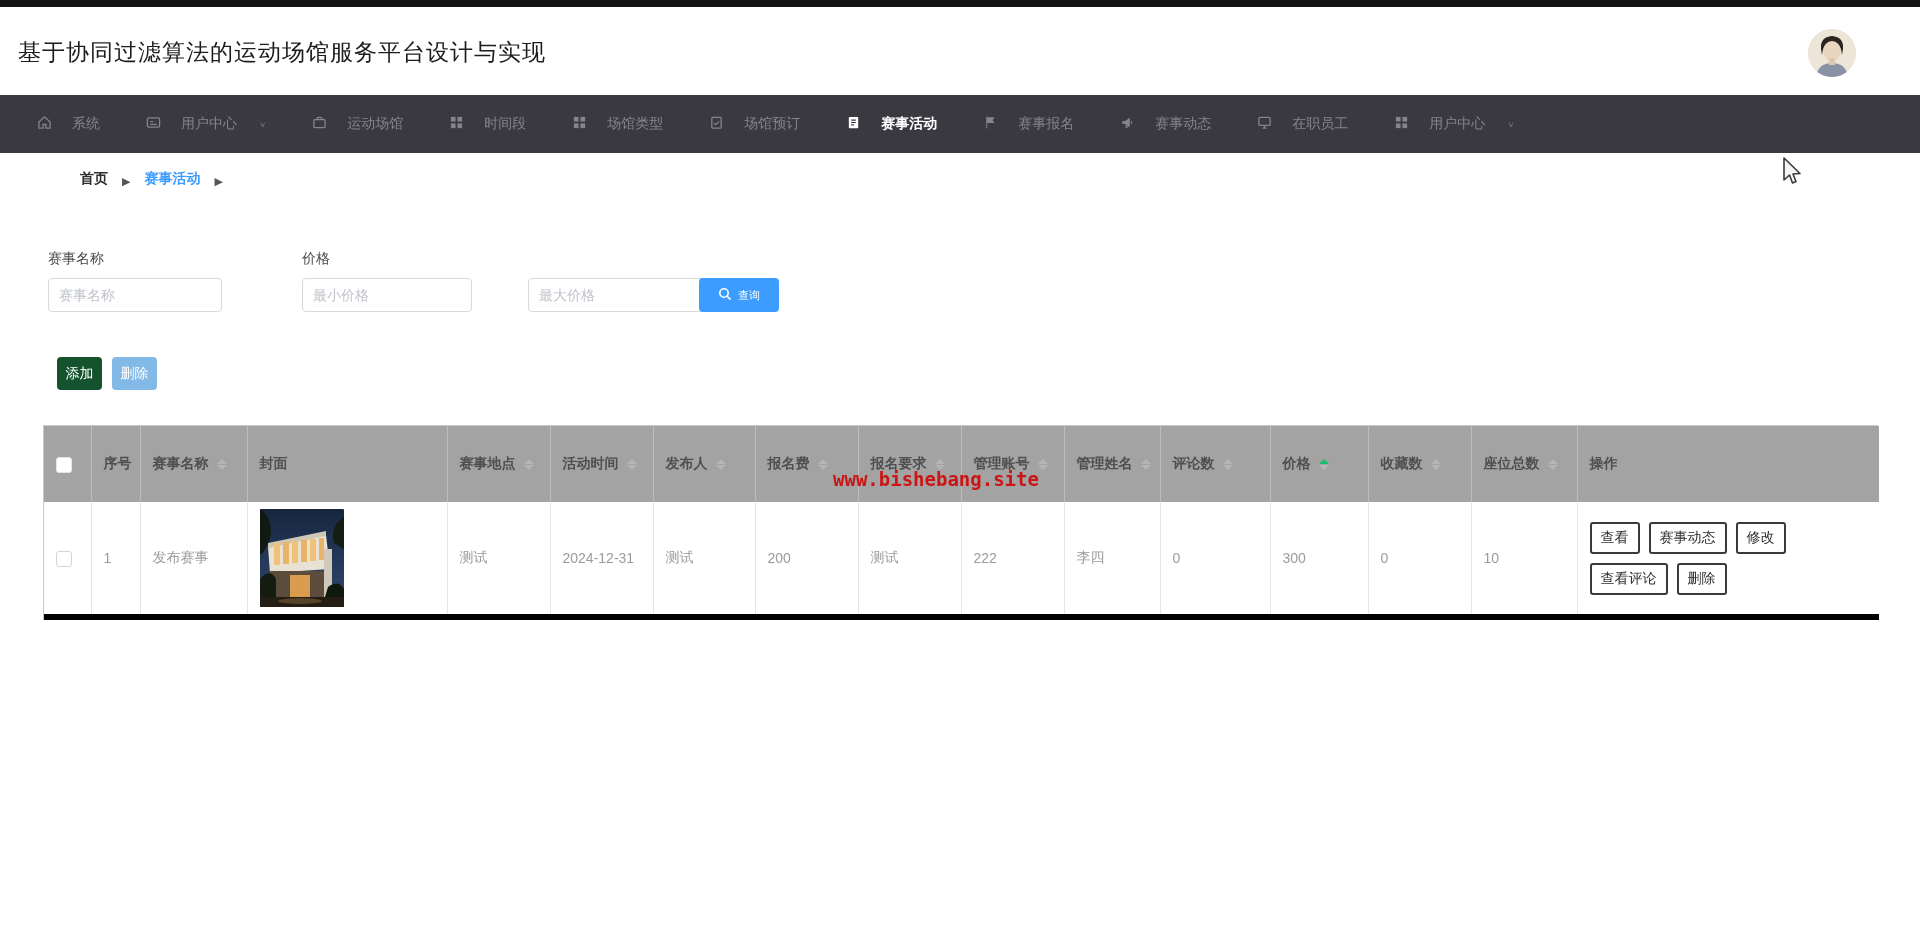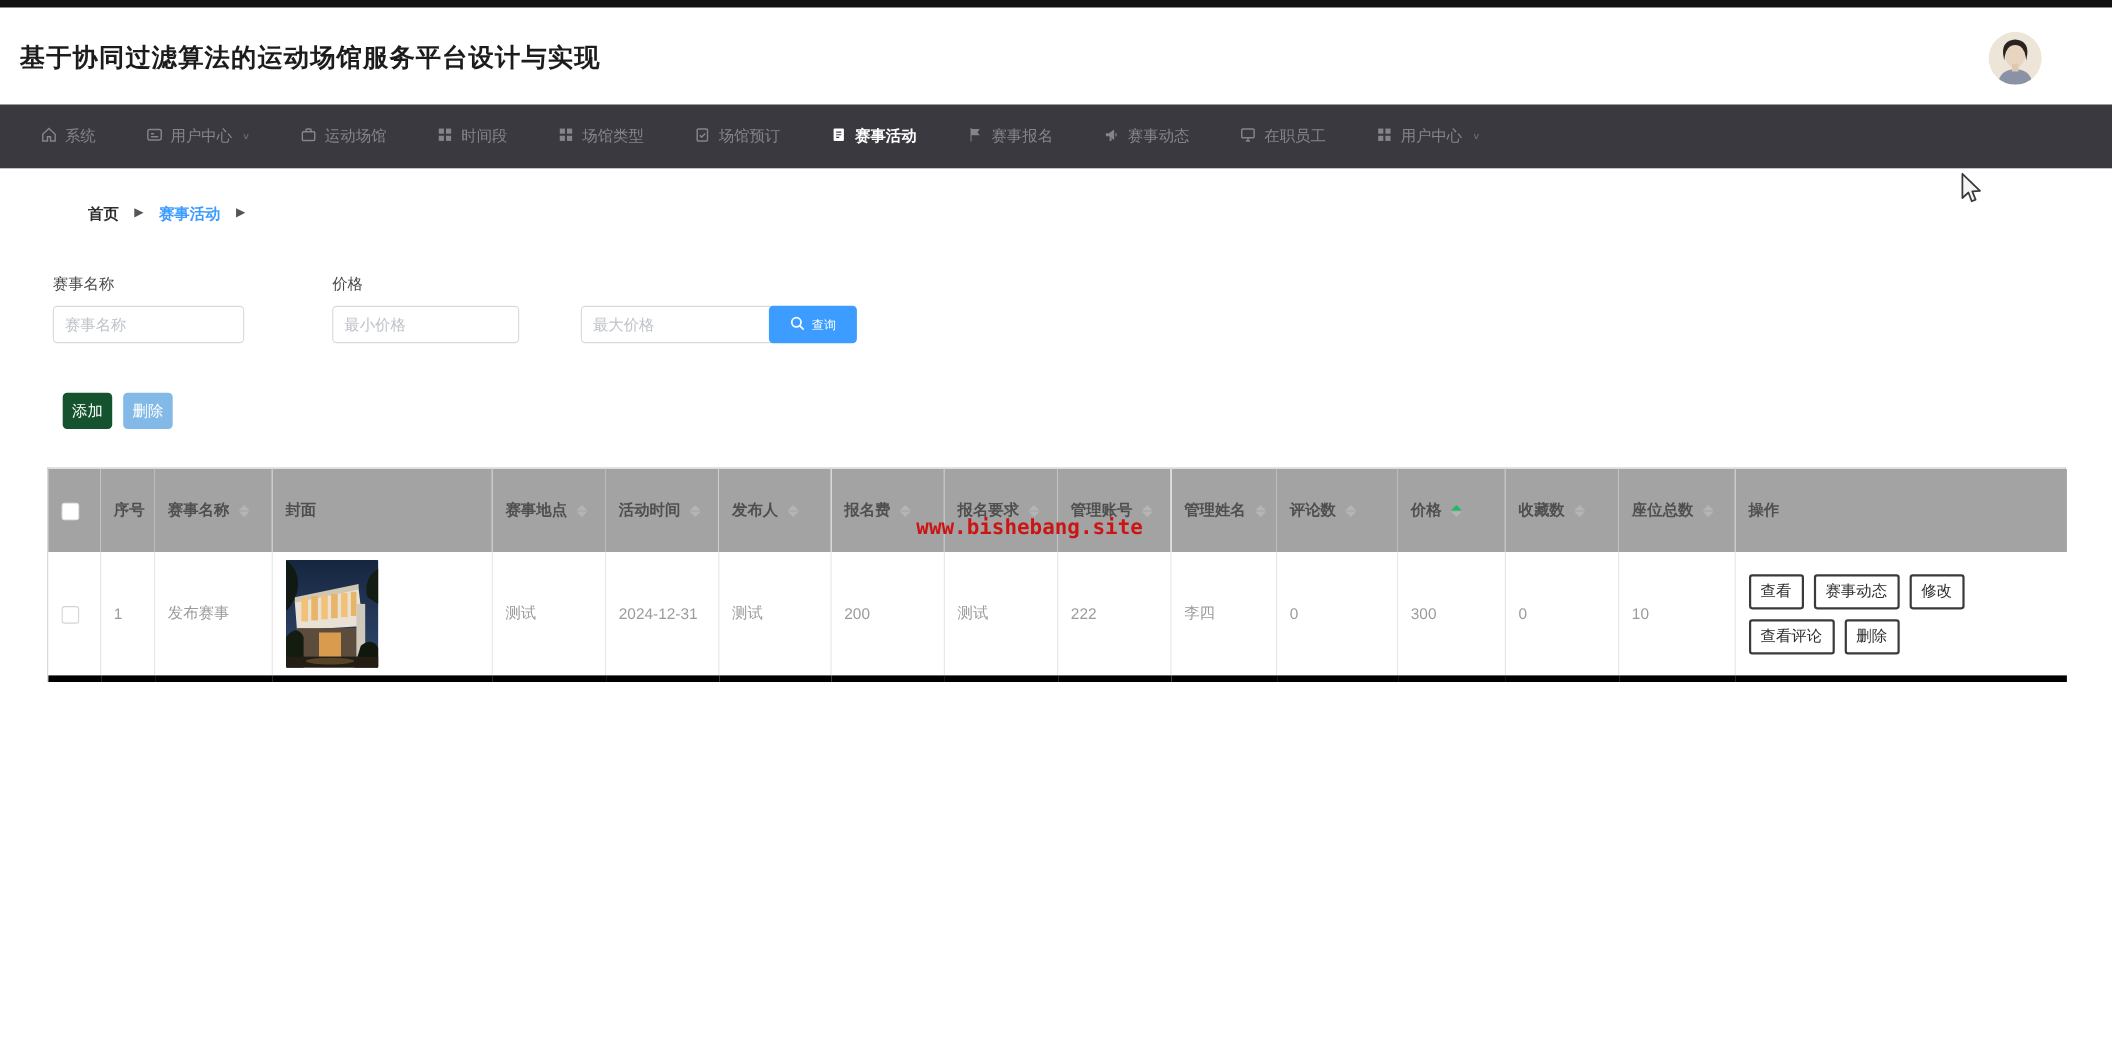--- a/index.html
+++ b/index.html
@@ -3,35 +3,35 @@
 <meta charset="utf-8">
 <style>
   * { margin:0; padding:0; box-sizing:border-box; }
   html,body { width:1920px; height:944px; overflow:hidden; background:#fff;
               font-family:"Liberation Sans","DejaVu Sans",sans-serif; }
 
   .top-strip { position:absolute; left:0; top:0; width:1920px; height:7px; background:#121212; }
 
   
   .app-header { position:absolute; left:0; top:7px; width:1920px; height:88px; background:#ffffff; }
-  .app-title  { position:absolute; left:18px; top:30px; font-size:23px; font-weight:bold; color:#1c1c1c; letter-spacing:1px; }
+  .app-title  { position:absolute; left:18px; top:30px; font-size:23px; font-weight:normal; color:#1c1c1c; letter-spacing:1px; }
   .avatar     { position:absolute; left:1808px; top:22px; width:48px; height:48px; border-radius:50%;
                 overflow:hidden; background:#ece5d8; cursor:pointer; }
 
   
   .navbar { position:absolute; left:0; top:95px; width:1920px; height:58px; background:#3a393f;
             display:flex; align-items:center; padding-left:14px; }
-  .nav-item { display:flex; align-items:center; gap:7px; padding:0 23px; height:58px;
+  .nav-item { display:flex; align-items:center; gap:20px; padding:0 23px; height:58px;
               font-size:14px; color:#85848b; cursor:pointer; white-space:nowrap; }
   .nav-item svg { width:15px; height:15px; flex:0 0 auto; }
   .nav-item.active { color:#ffffff; font-weight:bold; }
   .nav-caret { font-size:10px; color:#6f6e75; margin-left:2px; transform:scaleY(.8); }
 
   
-  .breadcrumb { position:absolute; left:80px; top:186px; display:flex; align-items:flex-start; gap:14px; font-size:14px; }
+  .breadcrumb { position:absolute; left:80px; top:170px; display:flex; align-items:flex-end; gap:14px; font-size:14px; }
   .crumb-home    { color:#2e2e2e; font-weight:bold; cursor:pointer; }
   .crumb-current { color:#3c9cff; font-weight:bold; cursor:pointer; }
   .crumb-sep     { color:#555; font-size:11px; }
 
   
   .form-label { position:absolute; font-size:14px; color:#4a4a4a; }
   .lbl-name  { left:48px;  top:250px; }
   .lbl-price { left:302px; top:250px; }
   .txt-input { position:absolute; height:34px; border:1px solid #d9d9d9; border-radius:4px;
                font-size:14px; color:#666; padding:0 10px; outline:none; background:#fff; }

